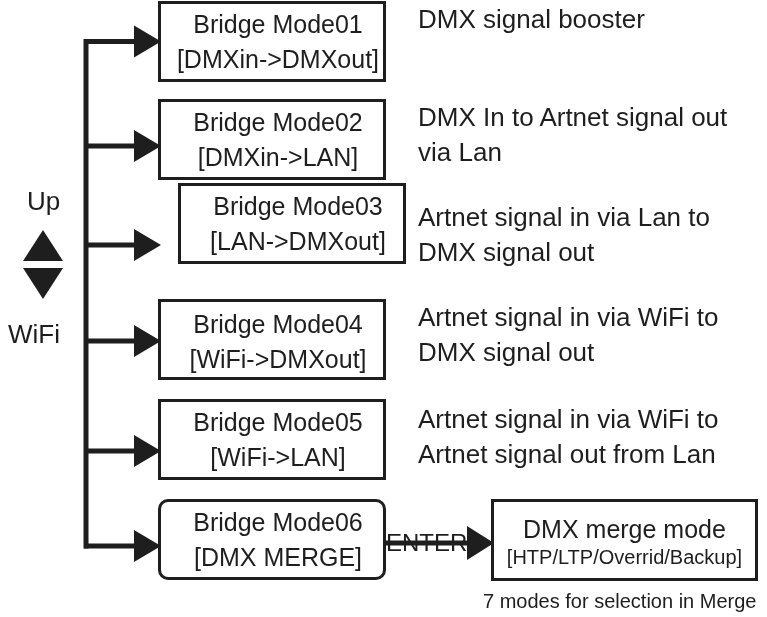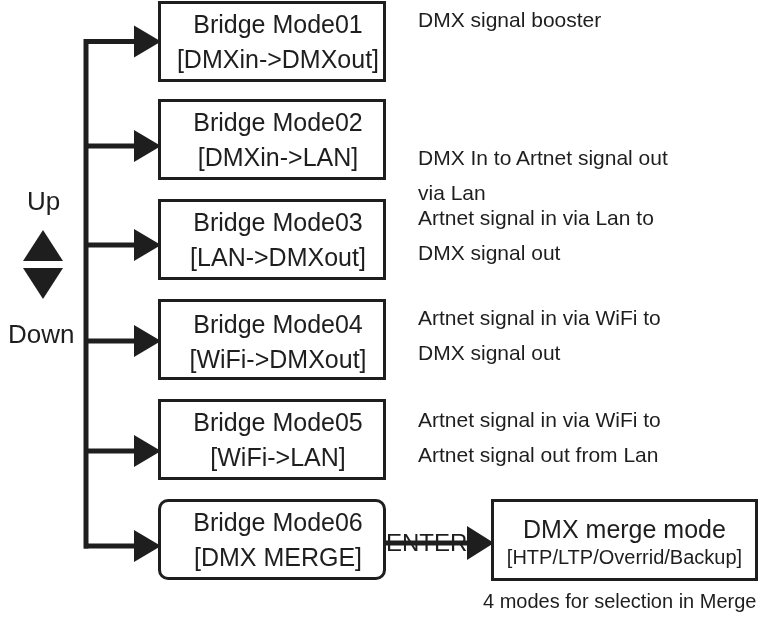--- a/index.html
+++ b/index.html
@@ -32,21 +32,21 @@
     text-align: center;
     font-size: 25px;
     line-height: 35px;
     padding-left: 12px;
   }
   .mode-box-title, .mode-box-param { white-space: nowrap; }
   .mode-desc {
     position: absolute;
     left: 418px;
     width: 349px;
-    font-size: 21px;
+    font-size: 26px;
     line-height: 35px;
     white-space: pre-line;
     text-align: left;
   }
   .nav-label {
     position: absolute;
     font-size: 26px;
     line-height: 30px;
   }
   .tri {
@@ -116,59 +116,59 @@
       <polygon points="134,530 134,562 161,546" stroke="none"></polygon>
 
       <line x1="386" y1="543" x2="470" y2="543"></line>
       <polygon points="467,526 467,560 494,543" stroke="none"></polygon>
     </g>
   </svg>
 
   <div class="nav-label" style="left:27px; top:186px;">Up</div>
   <div class="tri tri-up"></div>
   <div class="tri tri-down"></div>
-  <div class="nav-label" style="left:8px; top:319px;">Down</div>
+  <div class="nav-label" style="left:8px; top:319px;">WiFi</div>
 
   <div class="mode-box" style="top:1px;">
     <div class="mode-box-title">Bridge Mode01</div>
     <div class="mode-box-param">[DMXin-&gt;DMXout]</div>
   </div>
   <div class="mode-box" style="top:99px;">
     <div class="mode-box-title">Bridge Mode02</div>
     <div class="mode-box-param">[DMXin-&gt;LAN]</div>
   </div>
-  <div class="mode-box" style="top:199px;">
+  <div class="mode-box" style="top:183px;margin-left:20px;">
     <div class="mode-box-title">Bridge Mode03</div>
     <div class="mode-box-param">[LAN-&gt;DMXout]</div>
   </div>
   <div class="mode-box" style="top:299px;justify-content:flex-end;">
     <div class="mode-box-title">Bridge Mode04</div>
     <div class="mode-box-param">[WiFi-&gt;DMXout]</div>
   </div>
   <div class="mode-box" style="top:399px;">
     <div class="mode-box-title">Bridge Mode05</div>
     <div class="mode-box-param">[WiFi-&gt;LAN]</div>
   </div>
   <div class="mode-box" style="top:499px;border-radius:10px;">
     <div class="mode-box-title">Bridge Mode06</div>
     <div class="mode-box-param">[DMX MERGE]</div>
   </div>
 
   <div class="mode-desc" style="top:2px;">DMX signal booster</div>
-  <div class="mode-desc" style="top:100px;margin-top:40px;">DMX In to Artnet signal out
+  <div class="mode-desc" style="top:100px;">DMX In to Artnet signal out
 via Lan</div>
   <div class="mode-desc" style="top:200px;">Artnet signal in via Lan to
 DMX signal out</div>
   <div class="mode-desc" style="top:300px;">Artnet signal in via WiFi to
 DMX signal out</div>
   <div class="mode-desc" style="top:402px;">Artnet signal in via WiFi to
 Artnet signal out from Lan</div>
 
   <div class="enter-label">ENTER</div>
 
   <div class="merge-box">
     <div class="merge-title">DMX merge mode</div>
     <div class="merge-param">[HTP/LTP/Overrid/Backup]</div>
   </div>
 
-  <div class="merge-note">4 modes for selection in Merge</div>
+  <div class="merge-note">7 modes for selection in Merge</div>
 
 </div>
 
 </body></html>

